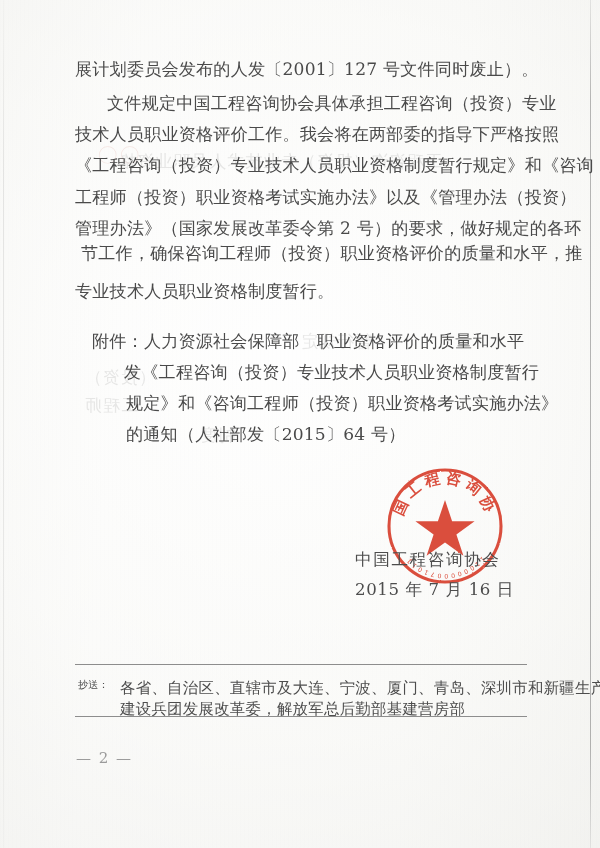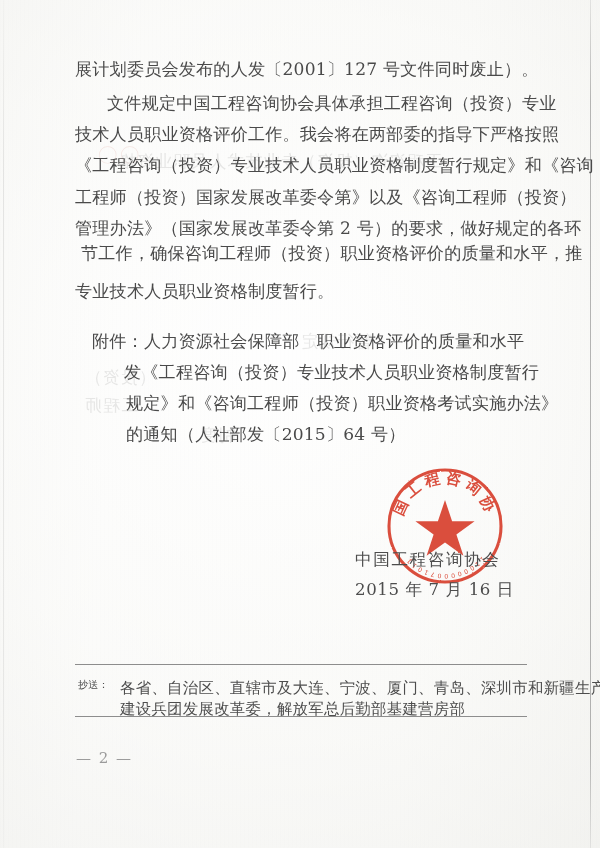--- a/index.html
+++ b/index.html
@@ -204,21 +204,21 @@
   <div class="bleed" style="left:200px; top:424px;">制度</div>
   <div class="bleed-red" style="left:96px; top:142px;">〇〇</div>
 
   <div id="content">
 
     <div class="tline" style="top:60px;">展计划委员会发布的人发〔2001〕127 号文件同时废止）。</div>
 
     <div class="tline" style="top:94px; left:107px; width:422px;">文件规定中国工程咨询协会具体承担工程咨询（投资）专业</div>
     <div class="tline" style="top:125px;">技术人员职业资格评价工作。我会将在两部委的指导下严格按照</div>
     <div class="tline" style="top:156px;">《工程咨询（投资）专业技术人员职业资格制度暂行规定》和《咨询</div>
-    <div class="tline" style="top:188px;">工程师（投资）国家发展改革委令第》以及《咨询工程师（投资）</div>
+    <div class="tline" style="top:188px;">工程师（投资）职业资格考试实施办法》以及《管理办法（投资）</div>
     <div class="tline" style="top:219px;">管理办法》（国家发展改革委令第 2 号）的要求，做好规定的各环</div>
     <div class="tline" style="top:244px;margin-left:6px;">节工作，确保咨询工程师（投资）职业资格评价的质量和水平，推</div>
     <div class="tline" style="top:282px;">专业技术人员职业资格制度暂行。</div>
 
     <div class="att-line" style="left:92px; top:331px;">附件：人力资源社会保障部　职业资格评价的质量和水平</div>
     <div class="att-line" style="left:124px; top:362px;text-align:center;">发《工程咨询（投资）专业技术人员职业资格制度暂行</div>
     <div class="att-line" style="left:126px; top:393px;">规定》和《咨询工程师（投资）职业资格考试实施办法》</div>
     <div class="att-line" style="left:126px; top:424px;">的通知（人社部发〔2015〕64 号）</div>
 
   </div>

